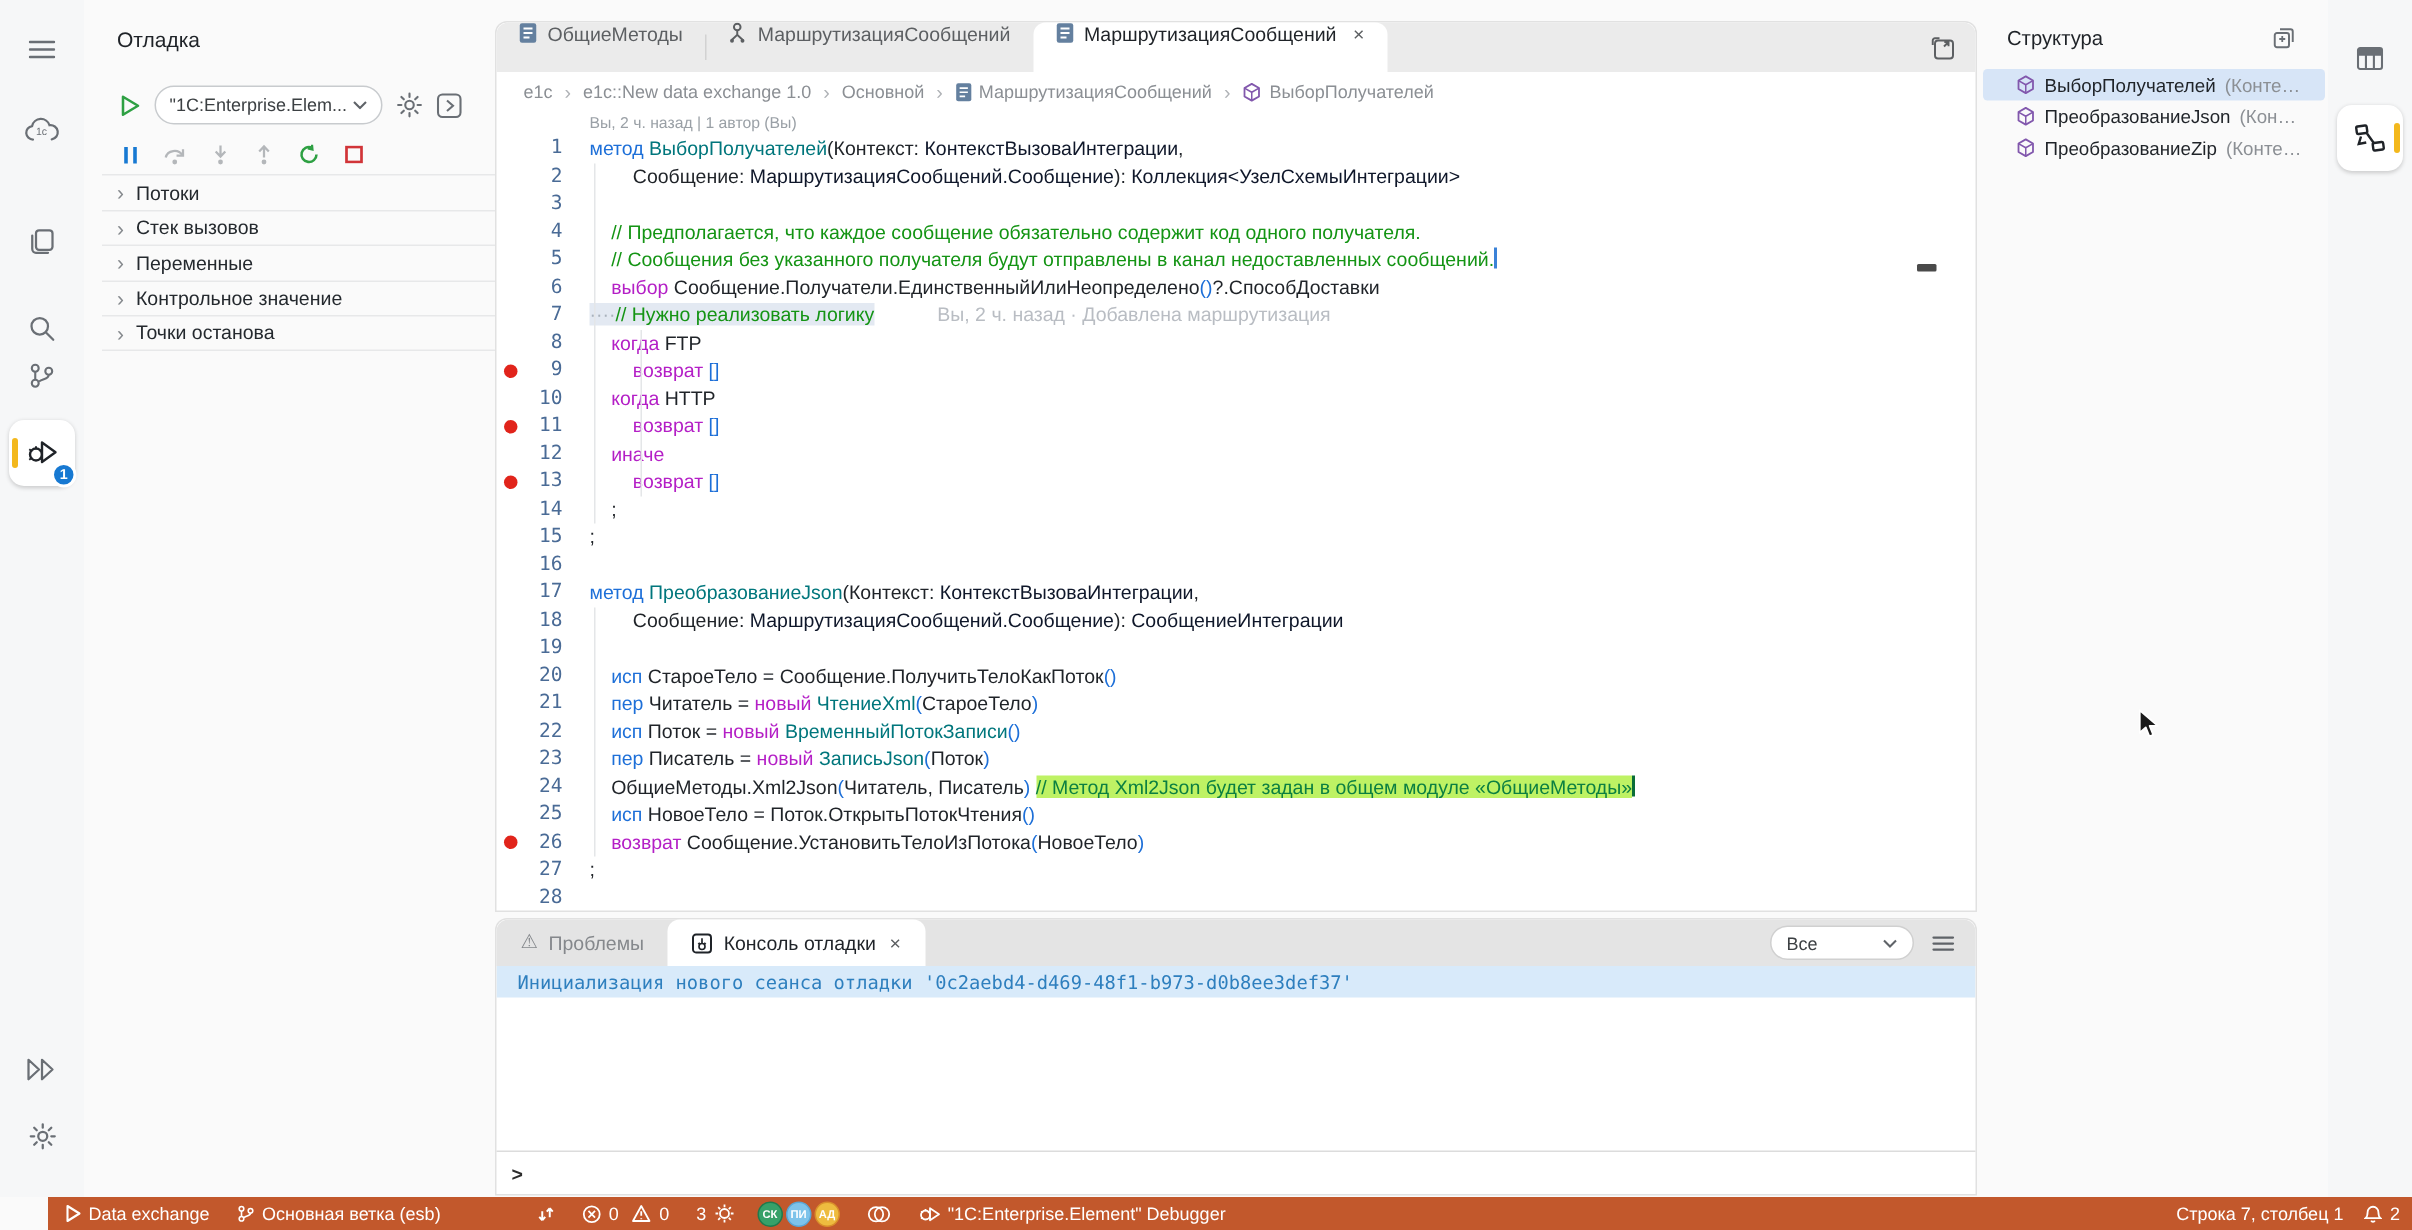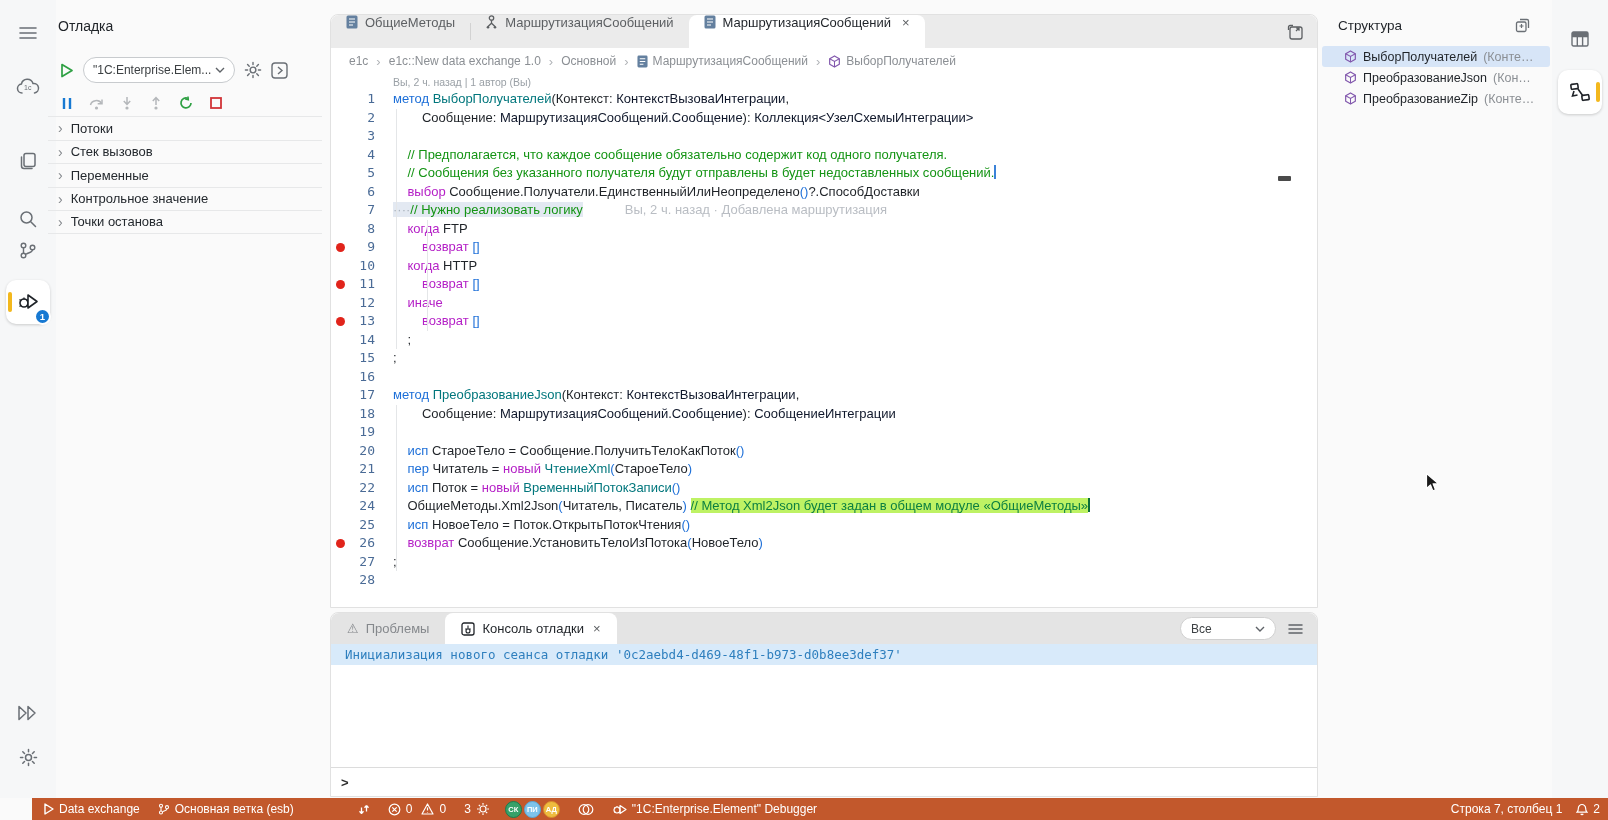--- a/index.html
+++ b/index.html
@@ -7,21 +7,21 @@
   #app{position:relative;width:1608px;height:820px;background:#fafafa;overflow:hidden;}
 
   
   .activity-bar{position:absolute;left:0;top:0;width:56px;bottom:22px;background:#f6f7f8;}
   .ab-icon{position:absolute;left:0;width:56px;height:34px;display:flex;align-items:center;justify-content:center;color:#6a6f75;}
   .ab-card{position:absolute;left:6px;width:44px;height:44px;background:#fff;border-radius:10px;box-shadow:0 1px 3px rgba(0,0,0,.18);display:flex;align-items:center;justify-content:center;}
   .ab-card .ybar{position:absolute;left:2px;top:12px;width:4px;height:20px;border-radius:2px;background:#f3b81d;}
   .ab-badge{position:absolute;right:-1px;bottom:-1px;width:17px;height:17px;border-radius:50%;background:#1779d2;color:#fff;font-size:9.5px;font-weight:bold;display:flex;align-items:center;justify-content:center;border:2px solid #fff;}
 
   
-  .debug-panel{position:absolute;left:48px;top:0;width:274px;bottom:22px;}
+  .debug-panel{position:absolute;left:68px;top:0;width:274px;bottom:22px;}
   .dp-title{position:absolute;left:10px;top:18px;font-size:14px;color:#1f2328;}
   .dp-row1{position:absolute;left:12px;top:56px;height:28px;display:flex;align-items:center;gap:9px;}
   .dp-select{height:26px;width:152px;border:1px solid #c8cbce;border-radius:13px;background:#fff;display:flex;align-items:center;padding:0 9px;font-size:12px;color:#3c4043;gap:4px;}
   .dp-select .lbl{white-space:nowrap;overflow:hidden;flex:1;}
   .dp-row2{position:absolute;left:14px;top:92px;height:22px;display:flex;align-items:center;gap:17px;}
   .dp-sections{position:absolute;left:0;top:116px;right:0;}
   .dp-sec{height:23.5px;display:flex;align-items:center;gap:8px;padding-left:10px;border-top:1px solid #e7e8e9;font-size:13px;color:#24292e;}
   .dp-sec:last-child{border-bottom:1px solid #e7e8e9;}
   .chev{color:#85898d;font-size:14px;line-height:1;}
 
@@ -313,38 +313,39 @@
     <div class="code-area">
       <div class="codelens">Вы, 2 ч. назад | 1 автор (Вы)</div>
       <div id="code-lines">
         <div class="iguide" style="left:65px;top:18.5px;height:240px"></div>
         <div class="iguide" style="left:96px;top:129.5px;height:111px"></div>
         <div class="iguide" style="left:65px;top:314.5px;height:166px"></div>
       <div class="code-row"><span class="bp"></span><span class="ln">1</span><span class="code"><span class="sg k">метод</span><span class="sg b"> </span><span class="sg f">ВыборПолучателей</span><span class="sg b">(Контекст: </span><span class="sg t">КонтекстВызоваИнтеграции</span><span class="sg b">,</span></span></div>
           <div class="code-row"><span class="bp"></span><span class="ln">2</span><span class="code"><span class="sg b">        Сообщение: </span><span class="sg t">МаршрутизацияСообщений.Сообщение</span><span class="sg b">): </span><span class="sg t">Коллекция&lt;УзелСхемыИнтеграции&gt;</span></span></div>
           <div class="code-row"><span class="bp"></span><span class="ln">3</span><span class="code"></span></div>
           <div class="code-row"><span class="bp"></span><span class="ln">4</span><span class="code"><span class="sg c">    // Предполагается, что каждое сообщение обязательно содержит код одного получателя.</span></span></div>
-          <div class="code-row"><span class="bp"></span><span class="ln">5</span><span class="code"><span class="sg c">    // Сообщения без указанного получателя будут отправлены в будет недоставленных сообщений.</span><span class="sg caret cb"></span></span></div>
+          <div class="code-row"><span class="bp"></span><span class="ln">5</span><span class="code"><span class="sg c">    // Сообщения без указанного получателя будут отправлены в канал недоставленных сообщений.</span><span class="sg caret cb"></span></span></div>
           <div class="code-row"><span class="bp"></span><span class="ln">6</span><span class="code"><span class="sg b">    </span><span class="sg m">выбор</span><span class="sg b"> Сообщение.Получатели.ЕдинственныйИлиНеопределено</span><span class="sg p">()</span><span class="sg b">?.СпособДоставки</span></span></div>
           <div class="code-row"><span class="bp"></span><span class="ln">7</span><span class="code"><span class="sg w sel">····</span><span class="sg c sel">// Нужно реализовать логику</span><span class="sg blame">Вы, 2 ч. назад · Добавлена маршрутизация</span></span></div>
           <div class="code-row"><span class="bp"></span><span class="ln">8</span><span class="code"><span class="sg b">    </span><span class="sg m">когда</span><span class="sg b"> FTP</span></span></div>
           <div class="code-row"><span class="bp on"></span><span class="ln">9</span><span class="code"><span class="sg b">        </span><span class="sg m">возврат</span><span class="sg b"> </span><span class="sg p">[]</span></span></div>
           <div class="code-row"><span class="bp"></span><span class="ln">10</span><span class="code"><span class="sg b">    </span><span class="sg m">когда</span><span class="sg b"> HTTP</span></span></div>
           <div class="code-row"><span class="bp on"></span><span class="ln">11</span><span class="code"><span class="sg b">        </span><span class="sg m">возврат</span><span class="sg b"> </span><span class="sg p">[]</span></span></div>
           <div class="code-row"><span class="bp"></span><span class="ln">12</span><span class="code"><span class="sg b">    </span><span class="sg m">иначе</span></span></div>
           <div class="code-row"><span class="bp on"></span><span class="ln">13</span><span class="code"><span class="sg b">        </span><span class="sg m">возврат</span><span class="sg b"> </span><span class="sg p">[]</span></span></div>
           <div class="code-row"><span class="bp"></span><span class="ln">14</span><span class="code"><span class="sg b">    ;</span></span></div>
           <div class="code-row"><span class="bp"></span><span class="ln">15</span><span class="code"><span class="sg b">;</span></span></div>
           <div class="code-row"><span class="bp"></span><span class="ln">16</span><span class="code"></span></div>
           <div class="code-row"><span class="bp"></span><span class="ln">17</span><span class="code"><span class="sg k">метод</span><span class="sg b"> </span><span class="sg f">ПреобразованиеJson</span><span class="sg b">(Контекст: </span><span class="sg t">КонтекстВызоваИнтеграции</span><span class="sg b">,</span></span></div>
           <div class="code-row"><span class="bp"></span><span class="ln">18</span><span class="code"><span class="sg b">        Сообщение: </span><span class="sg t">МаршрутизацияСообщений.Сообщение</span><span class="sg b">): </span><span class="sg t">СообщениеИнтеграции</span></span></div>
           <div class="code-row"><span class="bp"></span><span class="ln">19</span><span class="code"></span></div>
           <div class="code-row"><span class="bp"></span><span class="ln">20</span><span class="code"><span class="sg b">    </span><span class="sg k">исп</span><span class="sg b"> СтароеТело = Сообщение.ПолучитьТелоКакПоток</span><span class="sg p">()</span></span></div>
           <div class="code-row"><span class="bp"></span><span class="ln">21</span><span class="code"><span class="sg b">    </span><span class="sg k">пер</span><span class="sg b"> Читатель = </span><span class="sg m">новый</span><span class="sg b"> </span><span class="sg f">ЧтениеXml</span><span class="sg p">(</span><span class="sg b">СтароеТело</span><span class="sg p">)</span></span></div>
           <div class="code-row"><span class="bp"></span><span class="ln">22</span><span class="code"><span class="sg b">    </span><span class="sg k">исп</span><span class="sg b"> Поток = </span><span class="sg m">новый</span><span class="sg b"> </span><span class="sg f">ВременныйПотокЗаписи</span><span class="sg p">()</span></span></div>
+          <div class="code-row"><span class="bp"></span><span class="ln">23</span><span class="code"><span class="sg b">    </span><span class="sg k">пер</span><span class="sg b"> Писатель = </span><span class="sg m">новый</span><span class="sg b"> </span><span class="sg f">ЗаписьJson</span><span class="sg p">(</span><span class="sg b">Поток</span><span class="sg p">)</span></span></div>
           <div class="code-row"><span class="bp"></span><span class="ln">24</span><span class="code"><span class="sg b">    ОбщиеМетоды.Xml2Json</span><span class="sg p">(</span><span class="sg b">Читатель, Писатель</span><span class="sg p">)</span><span class="sg b"> </span><span class="sg ch">// Метод Xml2Json будет задан в общем модуле «ОбщиеМетоды»</span><span class="sg caret cg"></span></span></div>
           <div class="code-row"><span class="bp"></span><span class="ln">25</span><span class="code"><span class="sg b">    </span><span class="sg k">исп</span><span class="sg b"> НовоеТело = Поток.ОткрытьПотокЧтения</span><span class="sg p">()</span></span></div>
           <div class="code-row"><span class="bp on"></span><span class="ln">26</span><span class="code"><span class="sg b">    </span><span class="sg m">возврат</span><span class="sg b"> Сообщение.УстановитьТелоИзПотока</span><span class="sg p">(</span><span class="sg b">НовоеТело</span><span class="sg p">)</span></span></div>
           <div class="code-row"><span class="bp"></span><span class="ln">27</span><span class="code"><span class="sg b">;</span></span></div>
           <div class="code-row"><span class="bp"></span><span class="ln">28</span><span class="code"></span></div>
         </div>
       <div class="scroll-marker"></div>
     </div>
   </div>
 

